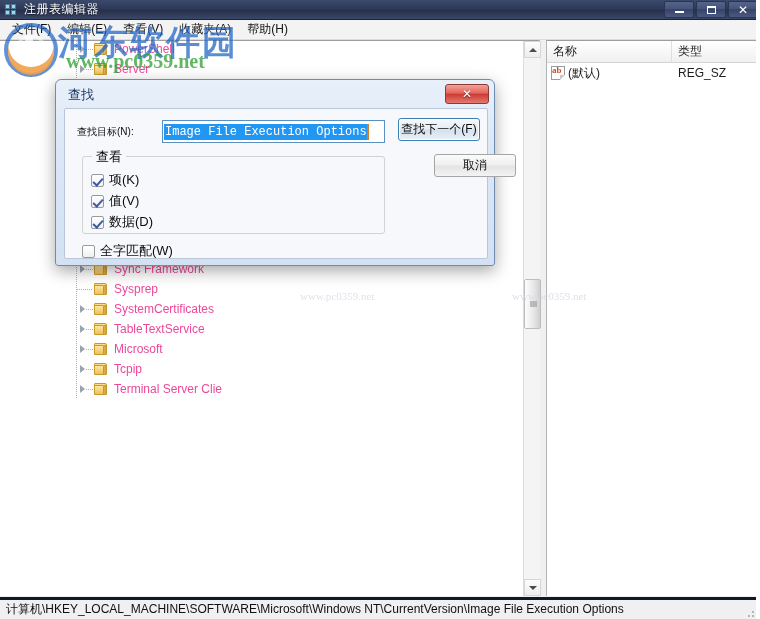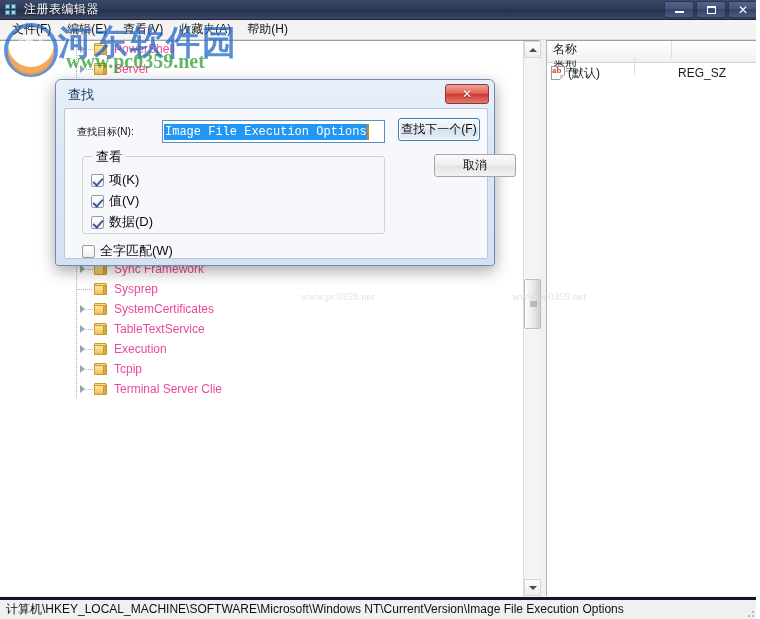--- a/index.html
+++ b/index.html
@@ -125,21 +125,20 @@
   #list-panel {
     position: absolute; left: 546px; top: 40px; width: 214px; height: 556px;
     background: #ffffff;
     border-top: 1px solid #9e9e9e;
     border-left: 1px solid #b4b4b4;
   }
   #list-header {
     display: flex; height: 22px; width: 100%;
     background: linear-gradient(to bottom, #ffffff, #f0f0f0);
     border-bottom: 1px solid #d4d4d4;
-    flex-direction: column;
   }
   .lh-cell {
     font-size: 12px; color: #1c1c1c;
     display: flex; align-items: center; padding-left: 6px;
     border-right: 1px solid #dedede;
   }
   .lh-cell.name { width: 125px; }
   .lh-cell.type { width: 88px; }
   .list-row {
     display: flex; height: 20px; align-items: center; font-size: 12px; color: #1c1c1c;
@@ -581,21 +580,21 @@
           <span class="guide"></span>
           <span class="twisty">
             <i class="arrow"></i>
             <i class="dashline"></i>
           </span>
           <span class="folder">
             <i class="back"></i>
             <i class="front"></i>
             <i class="spine"></i>
           </span>
-          <span class="tree-label">Execution</span>
+          <span class="tree-label">Microsoft</span>
         </div>
         <div class="tree-row">
           <span class="indent" style="width: 76px;"></span>
           <span class="guide"></span>
           <span class="twisty">
             <i class="arrow"></i>
             <i class="dashline"></i>
           </span>
           <span class="folder">
             <i class="back"></i>

